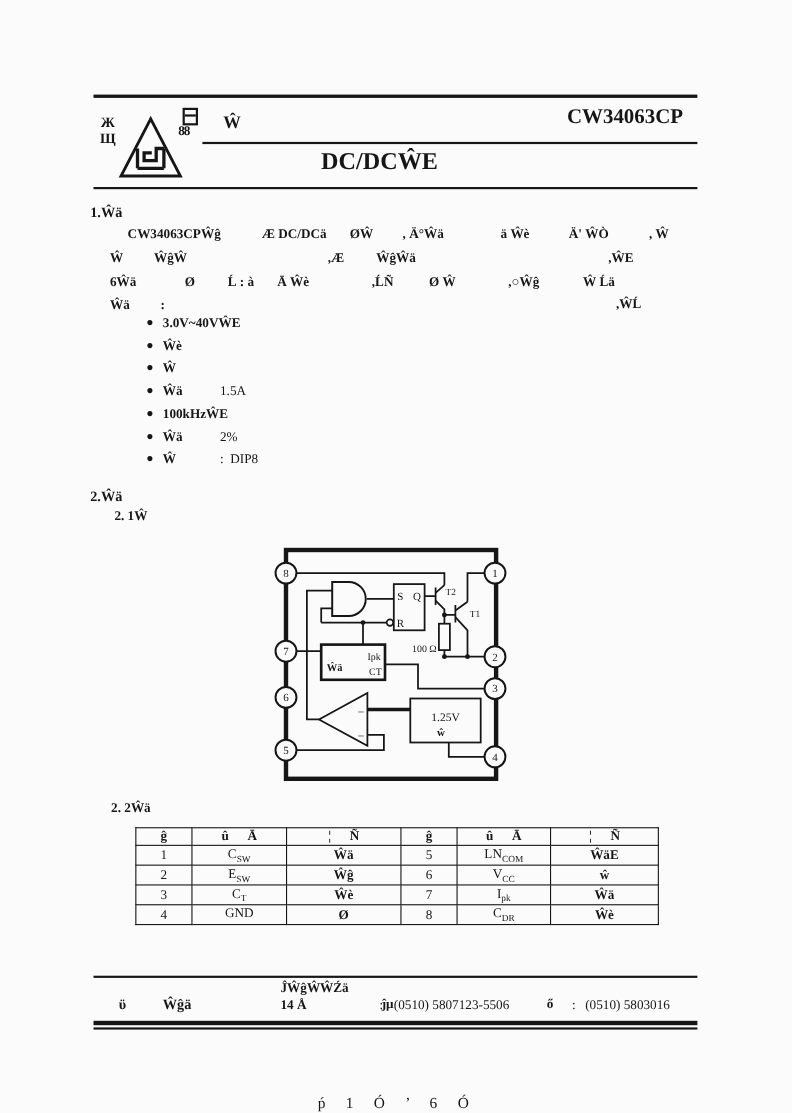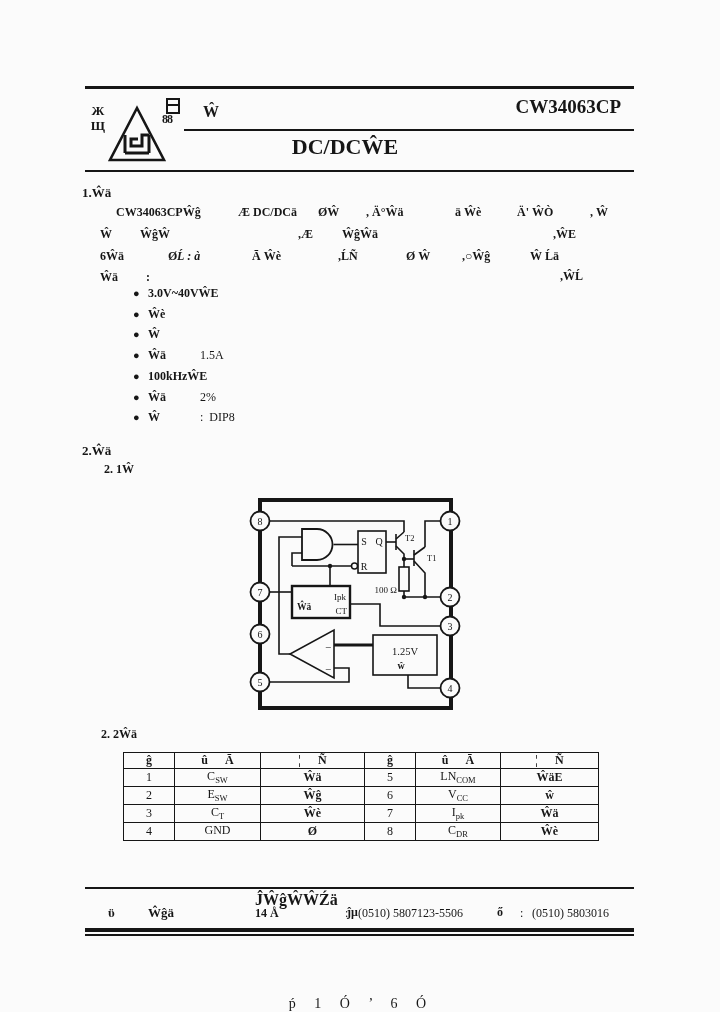--- a/index.html
+++ b/index.html
@@ -74,24 +74,24 @@
 <div class="pline" style="top:227px;">
   <span class="tok" style="left:100px;">Ŵ</span>
   <span class="tok" style="left:140px;">ŴĝŴ</span>
   <span class="tok" style="left:298px;">,Æ</span>
   <span class="tok" style="left:342px;">ŴĝŴä</span>
   <span class="tok" style="left:553px;">,ŴE</span>
 </div>
 <div class="pline" style="top:249px;">
   <span class="tok" style="left:100px;">6Ŵä</span>
   <span class="tok" style="left:168px;">Ø</span>
-  <span class="tok" style="left:177px;font-style:italic;">Ĺ : à</span>
+  <span class="tok" style="left:207px;">Ĺ : à</span>
   <span class="tok" style="left:252px;">Ā Ŵè</span>
   <span class="tok" style="left:338px;">,ĹÑ</span>
-  <span class="tok" style="left:406px;">Ø Ŵ</span>
+  <span class="tok" style="left:390px;">Ø Ŵ</span>
   <span class="tok" style="left:462px;">,○Ŵĝ</span>
   <span class="tok" style="left:530px;">Ŵ Ĺä</span>
   <span class="tok" style="left:560px;margin-top:20px;">,ŴĹ</span>
 </div>
 <div class="pline" style="top:270px;">
   <span class="tok" style="left:100px;">Ŵä</span>
   <span class="tok" style="left:146px;">:</span>
 </div>
 
 <div class="bullet-row" style="top:286px;">
@@ -291,21 +291,21 @@
     <td class="fn center">Ø</td>
     <td>8</td>
     <td><span>C</span><sub>DR</sub></td>
     <td class="fn">Ŵè</td>
   </tr>
 </tbody>
   </table>
 
 <div class="rule" style="left:85px;top:887px;width:549px;height:1.5px;"></div>
 
-<div class="abs blob" style="left:255px;top:891px;font-size:16px;">ĴŴĝŴŴŹä</div>
+<div class="abs blob" style="left:255px;top:891px;font-size:12px;">ĴŴĝŴŴŹä</div>
 
 <div class="abs blob" style="left:108px;top:905px;font-size:13px;">ϋ</div>
 <div class="abs blob" style="left:148px;top:905px;font-size:13px;">Ŵĝä</div>
 <div class="abs" style="left:255px;top:906px;font-size:12px;white-space:pre;font-weight:bold;">14 Å</div>
 <div class="abs blob" style="left:318px;top:905px;font-size:12px;margin-left:29px;">ĵμ</div>
 <div class="abs" style="left:345px;top:906px;font-size:12px;">:</div>
 <div class="abs" style="left:358px;top:906px;font-size:12px;white-space:pre;">(0510) 5807123-5506</div>
 <div class="abs blob" style="left:497px;top:905px;font-size:12px;">ő</div>
 <div class="abs" style="left:520px;top:906px;font-size:12px;">:</div>
 <div class="abs" style="left:532px;top:906px;font-size:12px;white-space:pre;">(0510) 5803016</div>

